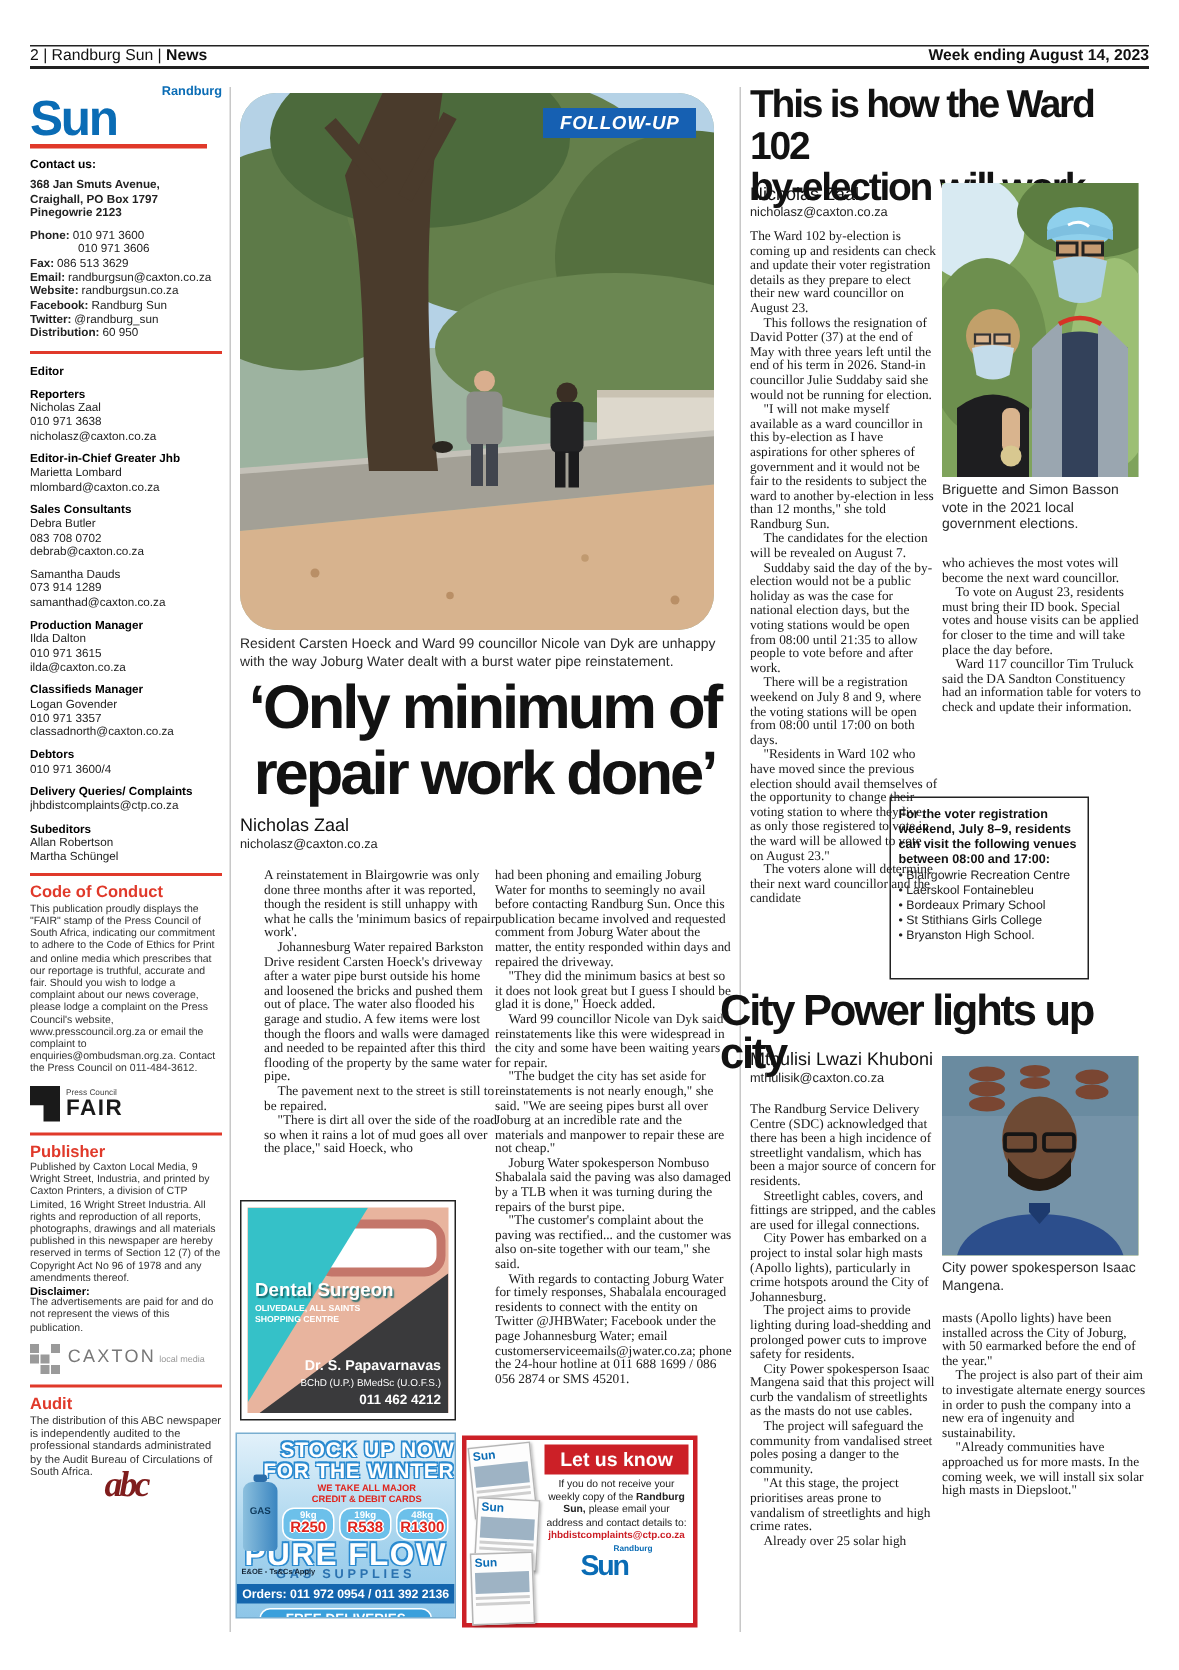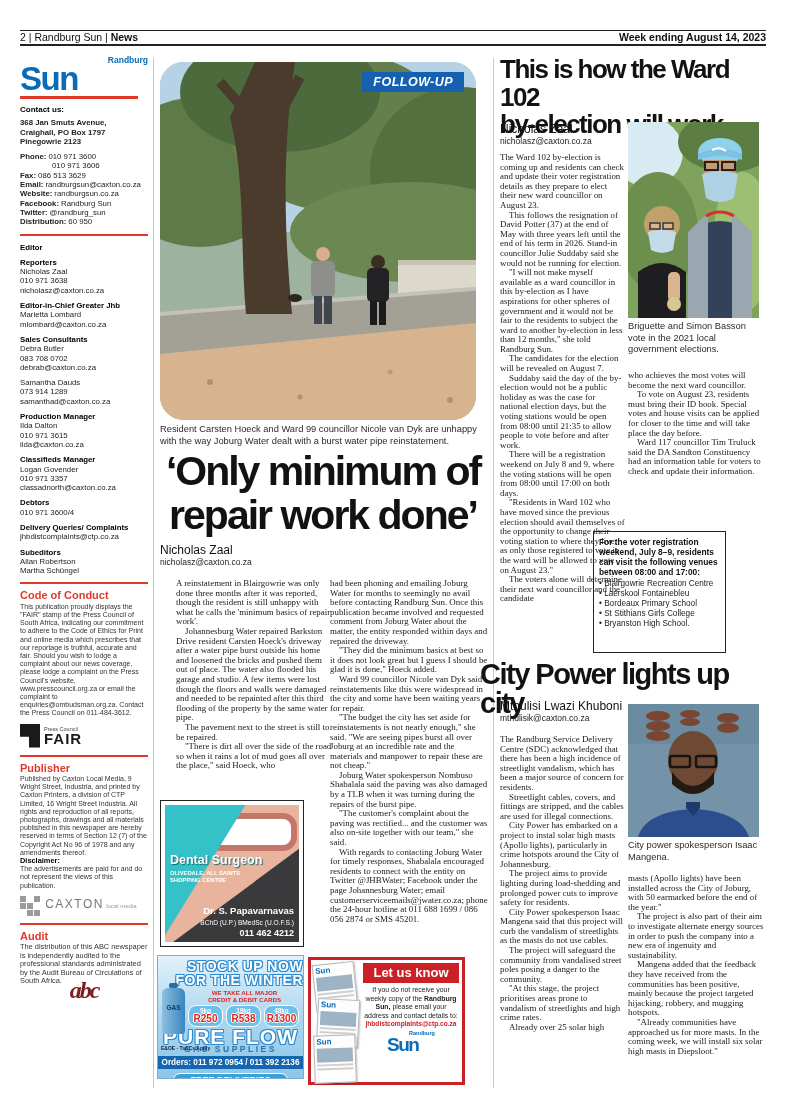--- a/index.html
+++ b/index.html
@@ -386,21 +386,20 @@
       <path d="M44,68 Q65,96 86,68 L86,80 Q65,100 44,80 Z" fill="#241a12"></path>
       <path d="M10,133 C20,96 110,96 121,133 Z" fill="#2c4e8c"></path>
       <path d="M58,104 L65,112 L72,104 L72,98 L58,98 Z" fill="#1d3a6e"></path>
     </g>
   </svg>
 </div>
 <div class="abs caption" style="left:628px;top:840px;width:134px;">City power spokesperson Isaac Mangena.</div>
 <div class="abs bodytext" style="left:628px;top:874px;width:136px;height:212px;">
     <p>masts (Apollo lights) have been installed across the City of Joburg, with 50 earmarked before the end of the year."</p>
     <p>The project is also part of their aim to investigate alternate energy sources in order to push the company into a new era of ingenuity and sustainability.</p>
-    <p>Mangena added that the feedback they have received from the communities has been positive, mainly because the project targeted hijacking, robbery, and mugging hotspots.</p>
     <p>"Already communities have approached us for more masts. In the coming week, we will install six solar high masts in Diepsloot."</p>
   </div>
 
 <div class="dental">
   <div class="dental-inner">
     <div class="smile"></div>
     <div class="tri-teal"></div>
     <div class="tri-dark"></div>
     <div class="dental-title">Dental Surgeon</div>
     <div class="dental-loc" style="white-space:pre-line;">OLIVEDALE, ALL SAINTS

